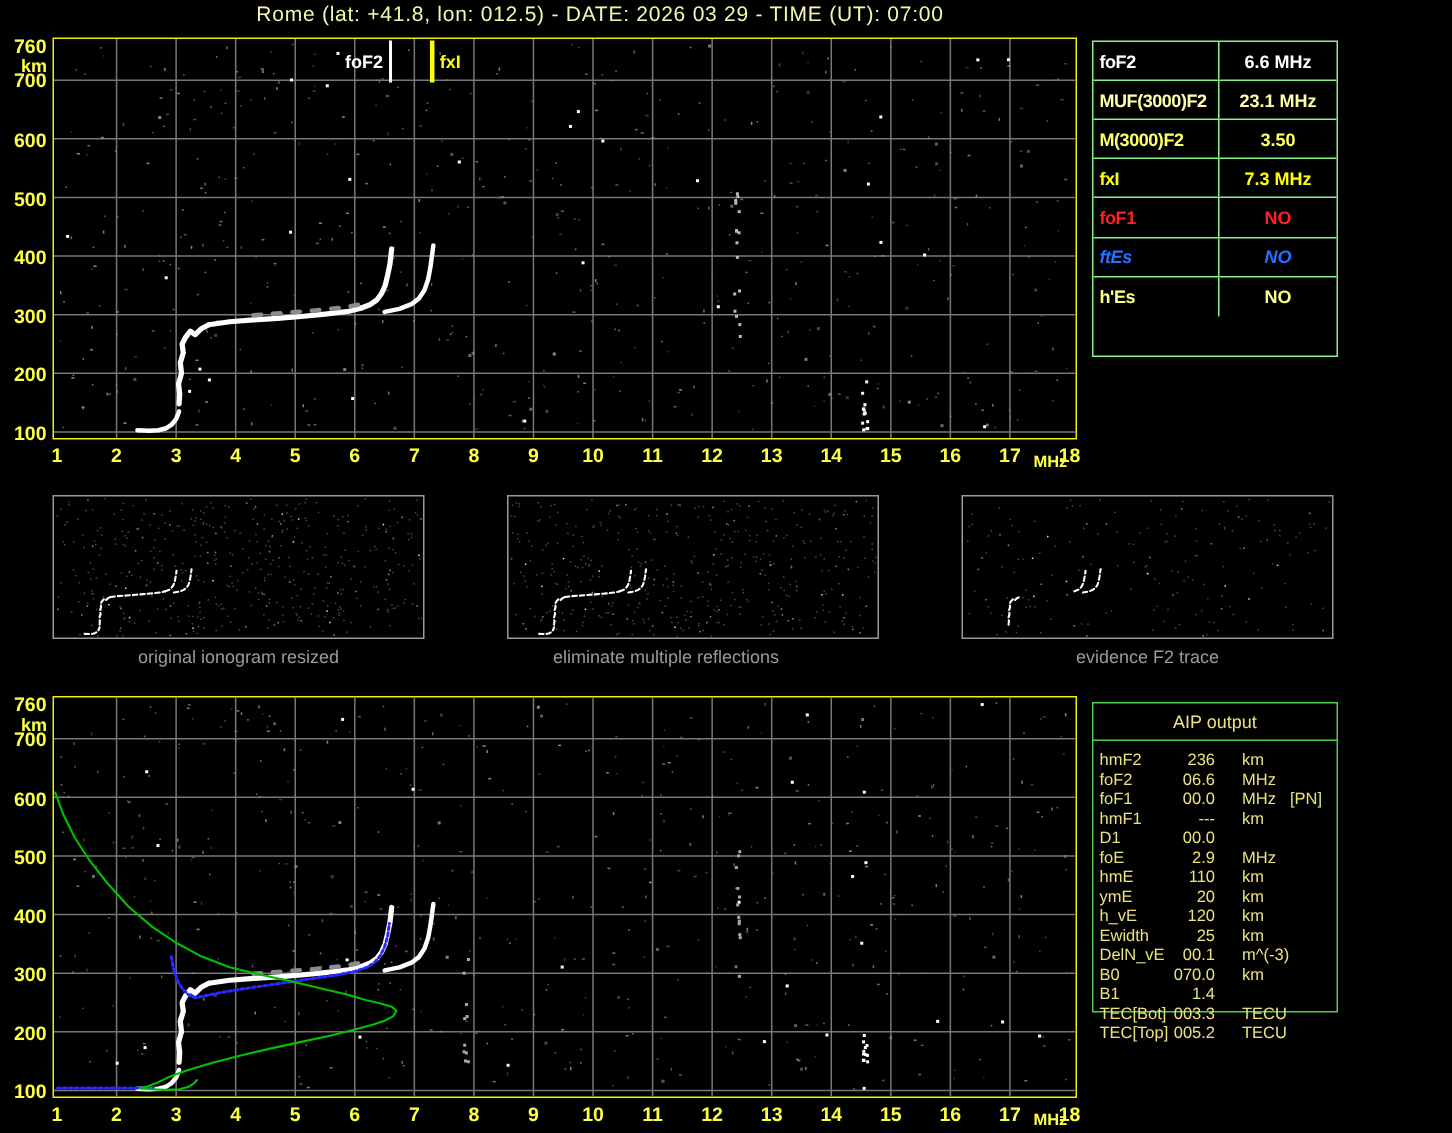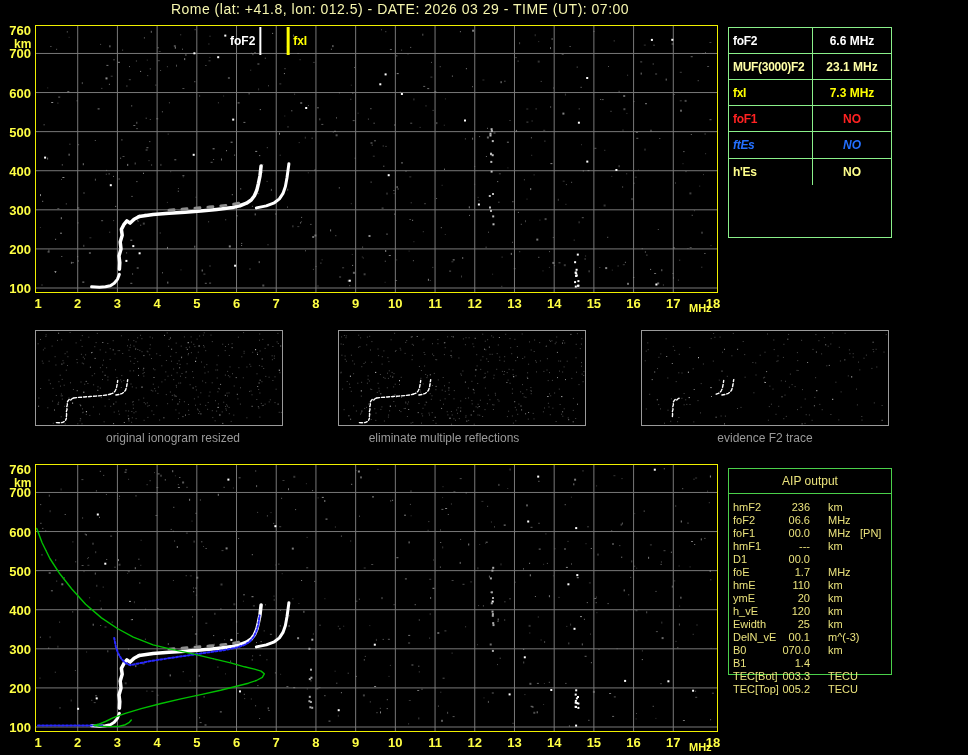--- a/index.html
+++ b/index.html
@@ -713,20 +713,24 @@
   </div>
 
 <div id="autoscala" class="abs">
 <div class="as-row" style="color: rgb(255, 255, 255);">
       <div class="as-param">foF2</div>
       <div class="as-value">6.6 MHz</div>
     </div>
     <div class="as-row" style="color: rgb(255, 255, 166);">
       <div class="as-param">MUF(3000)F2</div>
       <div class="as-value">23.1 MHz</div>
+    </div>
+    <div class="as-row" style="color: rgb(255, 255, 102);">
+      <div class="as-param">M(3000)F2</div>
+      <div class="as-value">3.50</div>
     </div>
     <div class="as-row" style="color: rgb(255, 255, 0);">
       <div class="as-param">fxI</div>
       <div class="as-value">7.3 MHz</div>
     </div>
     <div class="as-row" style="color: rgb(255, 34, 34);">
       <div class="as-param">foF1</div>
       <div class="as-value">NO</div>
     </div>
     <div class="as-row" style="color: rgb(36, 112, 255); font-style: italic;">
@@ -1834,21 +1838,21 @@
         <rect x="45.9" y="40.7" width="1" height="1" fill="#e0e0e0"></rect>
         <rect x="68.5" y="56.1" width="1" height="1" fill="#e0e0e0"></rect>
         <rect x="122.7" y="51.0" width="1" height="1" fill="#e0e0e0"></rect>
         <rect x="190.2" y="67.8" width="1" height="1" fill="#e0e0e0"></rect>
         <rect x="46.7" y="66.1" width="1" height="1" fill="#e0e0e0"></rect>
       </g>
       <polyline points="30.4,85.5 30.6,83.1 30.3,80.8 31.0,78.4 30.7,75.9 31.4,73.6 31.1,71.5 32.0,69.9 33.2,68.5 34.3,69.4 35.7,68.0 37.6,67.0" fill="none" stroke="#ffffff" stroke-width="1.4" stroke-linecap="round" stroke-linejoin="round" stroke-dasharray="3 2"></polyline>
       <polyline points="74.2,63.2 76.4,62.4 78.1,61.3 79.2,59.8 80.1,57.9 80.7,55.6 81.2,52.9 81.7,49.5" fill="none" stroke="#ffffff" stroke-width="1.4" stroke-linecap="round" stroke-linejoin="round" stroke-dasharray="3 2"></polyline>
       <polyline points="79.9,64.0 83.5,63.4 86.4,62.3 88.3,60.9 89.6,59.0 90.4,56.5 91.0,53.5 91.4,50.7 91.7,48.6" fill="none" stroke="#ffffff" stroke-width="1.4" stroke-linecap="round" stroke-linejoin="round" stroke-dasharray="3 2"></polyline>
     </svg></div>
-<div class="abs thumb-cap" style="left:49px">original ionogram resized</div>
+<div class="abs thumb-cap" style="left:35px">original ionogram resized</div>
 <div class="abs thumb-cap" style="left:320px">eliminate multiple reflections</div>
 <div class="abs thumb-cap" style="left:641px">evidence F2 trace</div>
 
 <div id="zone-bottom" class="abs plot-zone">
   <div class="plot-box">
     <svg id="svg-bottom" width="681" height="266">
         <g>
           <line x1="41.705882352941174" y1="0" x2="41.705882352941174" y2="266" stroke="#787878" stroke-width="1"></line>
           <line x1="81.41176470588235" y1="0" x2="81.41176470588235" y2="266" stroke="#787878" stroke-width="1"></line>
           <line x1="121.11764705882352" y1="0" x2="121.11764705882352" y2="266" stroke="#787878" stroke-width="1"></line>
@@ -2518,21 +2522,21 @@
       <span class="aip-param">hmF1</span>
       <span class="aip-value">---</span>
       <span class="aip-unit">km</span>
     </div>
     <div class="aip-row">
       <span class="aip-param">D1</span>
       <span class="aip-value">00.0</span>
     </div>
     <div class="aip-row">
       <span class="aip-param">foE</span>
-      <span class="aip-value">1.7</span>
+      <span class="aip-value">2.9</span>
       <span class="aip-unit">MHz</span>
     </div>
     <div class="aip-row">
       <span class="aip-param">hmE</span>
       <span class="aip-value">110</span>
       <span class="aip-unit">km</span>
     </div>
     <div class="aip-row">
       <span class="aip-param">ymE</span>
       <span class="aip-value">20</span>

